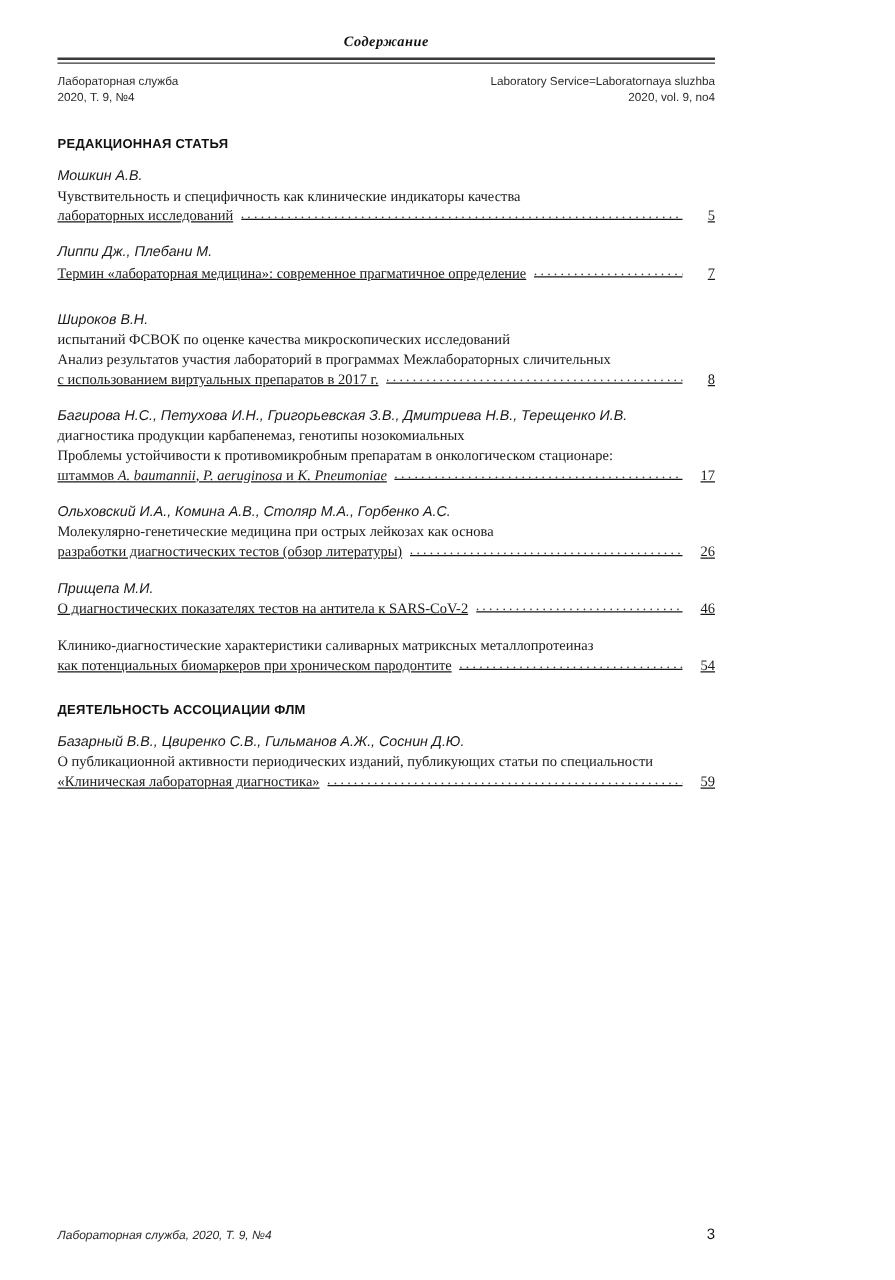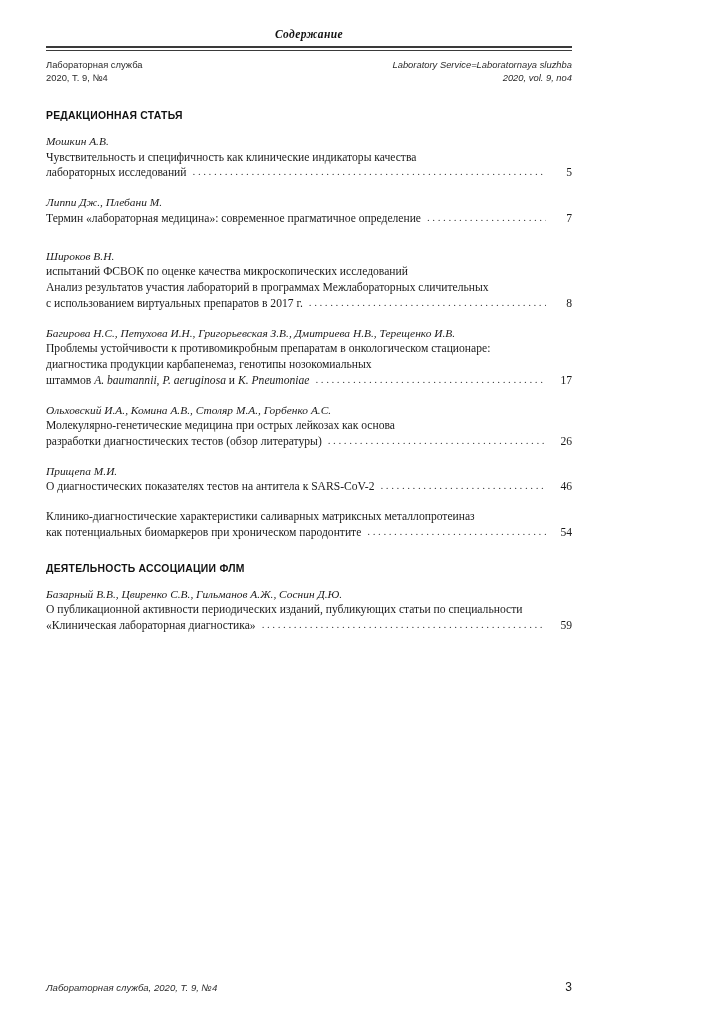--- a/index.html
+++ b/index.html
@@ -48,21 +48,21 @@
     display: flex;
     justify-content: space-between;
     align-items: center;
     margin-top: 7px;
     font-family: "Liberation Sans", "DejaVu Sans", sans-serif;
     font-size: 9.4px;
     line-height: 13.2px;
     color: #2b2b2b;
   }
   .masthead-left { text-align: left; }
-  .masthead-right { text-align: right; font-style: italic; }
+  .masthead-right { text-align: right; }
 
   
   .toc {
     margin-top: 26px;
   }
 
   .section {
     margin-top: 0;
   }
   .section + .section {
@@ -77,21 +77,21 @@
     color: #111;
     margin-bottom: 13px;
   }
 
   .entry {
     margin-bottom: 14px;
   }
   .entry:last-child { margin-bottom: 0; }
 
   .authors {
-    font-family: Liberation Serif, serif;
+    font-family: Liberation Sans, sans-serif;
     font-style: italic;
     font-size: 11.4px;
     line-height: 15.6px;
     color: #1a1a1a;
   }
 
   .title-block {
     font-family: "Liberation Serif", "DejaVu Serif", serif;
     font-size: 11.6px;
     line-height: 15.8px;
@@ -100,20 +100,21 @@
 
   .title-line {
     white-space: nowrap;
   }
 
   
   .leader-line {
     display: flex;
     align-items: center;
     width: 100%;
+    text-decoration: underline;
   }
   .leader-text {
     flex: 0 0 auto;
     white-space: nowrap;
   }
   .leader-dots {
     flex: 1 1 auto;
     overflow: hidden;
     white-space: nowrap;
     margin: 0 4px 0 6px;
@@ -208,22 +209,22 @@
             <div class="leader-line">
               <span class="leader-text">с использованием виртуальных препаратов в 2017 г.</span>
               <span class="leader-dots">..........................................................................................</span>
               <span class="leader-page">8</span>
             </div>
           </div>
         </div>
         <div class="entry">
           <div class="authors">Багирова Н.С., Петухова И.Н., Григорьевская З.В., Дмитриева Н.В., Терещенко И.В.</div>
           <div class="title-block">
+            <div class="title-line">диагностика продукции карбапенемаз, генотипы нозокомиальных</div>
             <div class="title-line">Проблемы устойчивости к противомикробным препаратам в онкологическом стационаре:</div>
-            <div class="title-line">диагностика продукции карбапенемаз, генотипы нозокомиальных</div>
             <div class="leader-line">
               <span class="leader-text"><span>штаммов </span><span class="sp-i">A. baumannii</span><span>, </span><span class="sp-i">P. aeruginosa</span><span> и </span><span class="sp-i">K. Pneumoniae</span></span>
               <span class="leader-dots">..........................................................................................</span>
               <span class="leader-page">17</span>
             </div>
           </div>
         </div>
         <div class="entry">
           <div class="authors">Ольховский И.А., Комина А.В., Столяр М.А., Горбенко А.С.</div>
           <div class="title-block">

